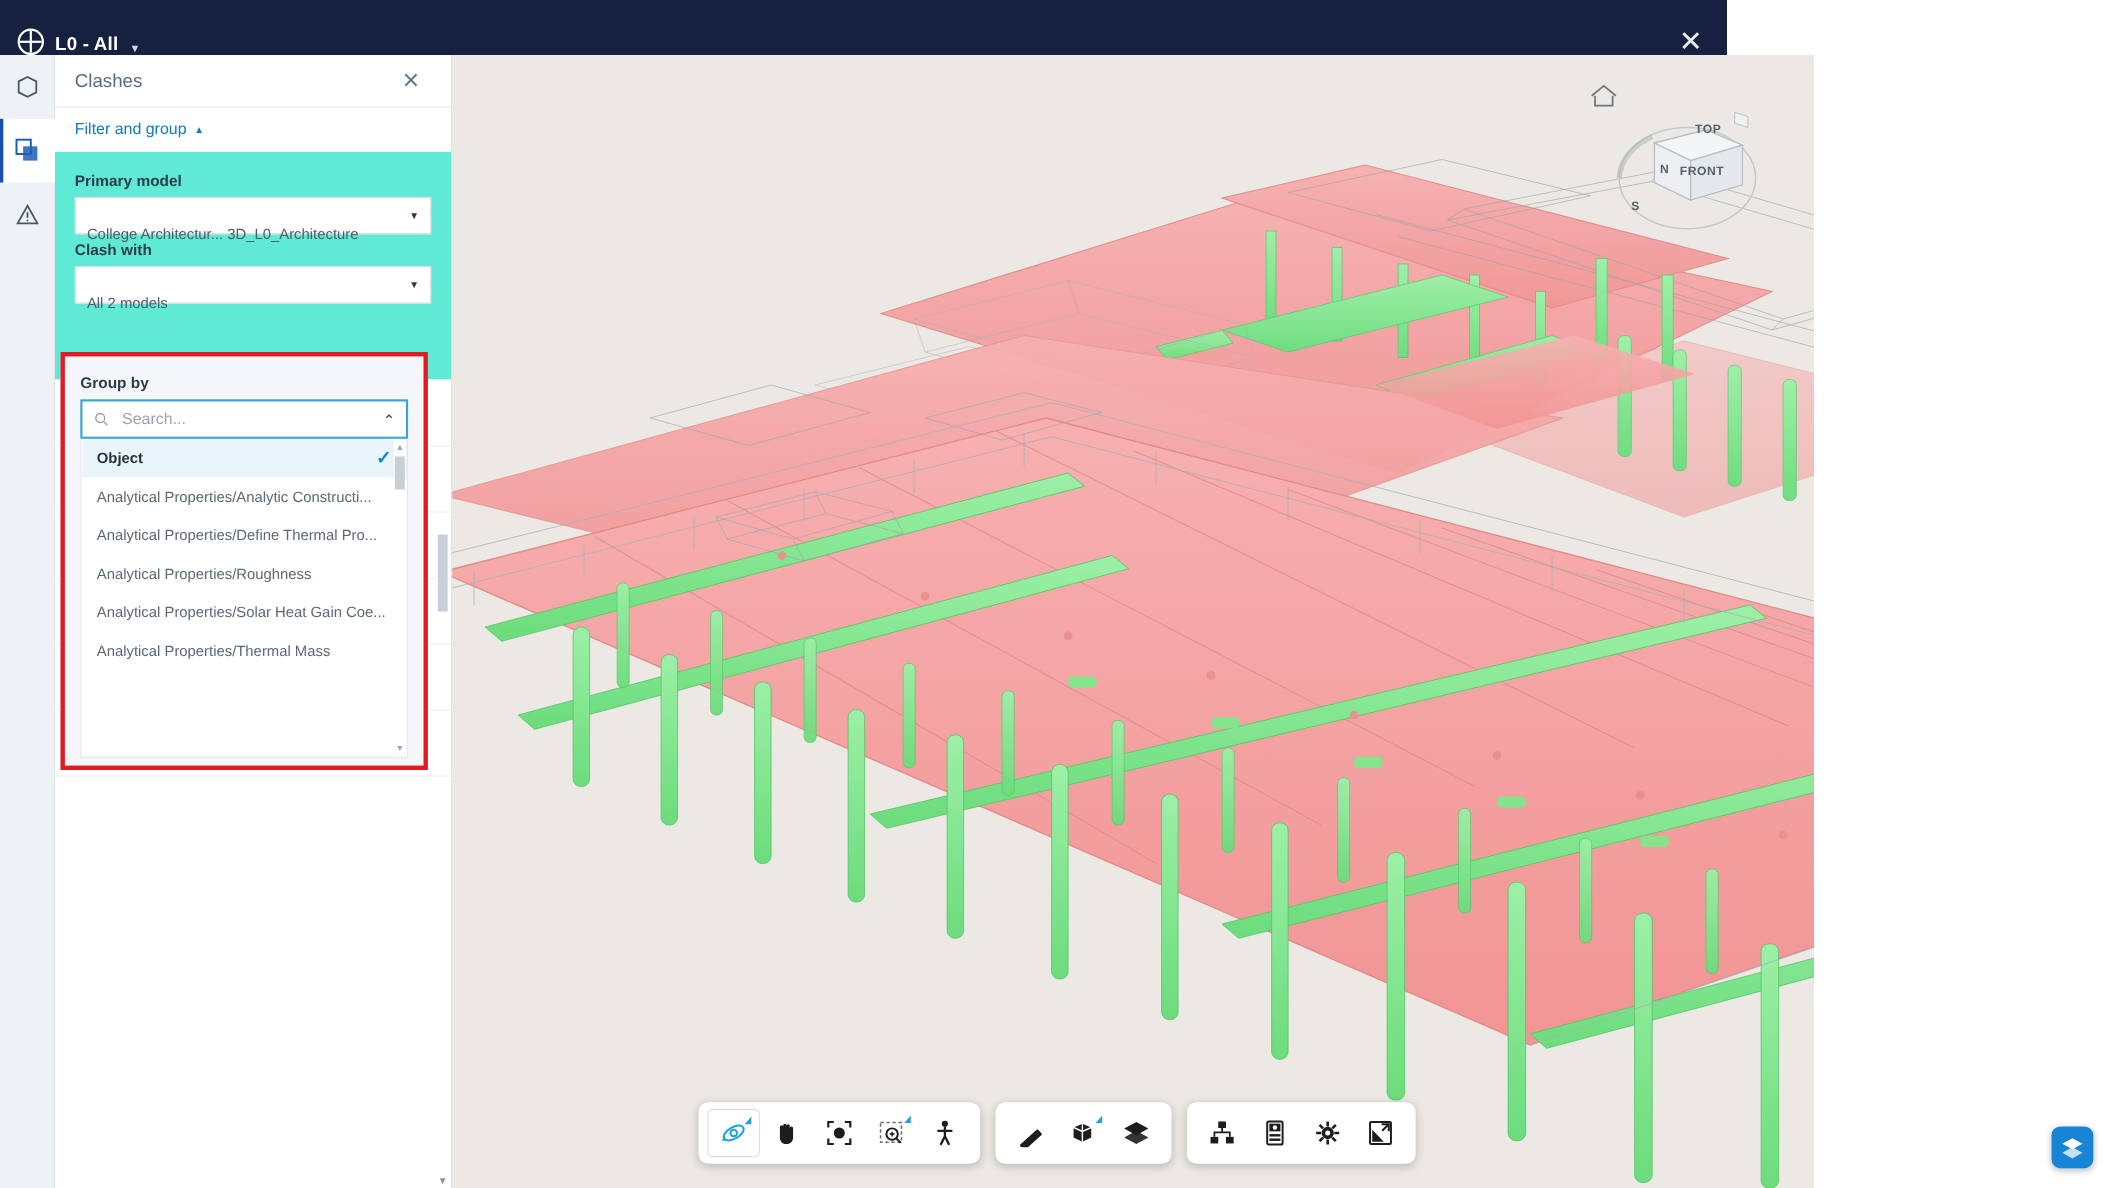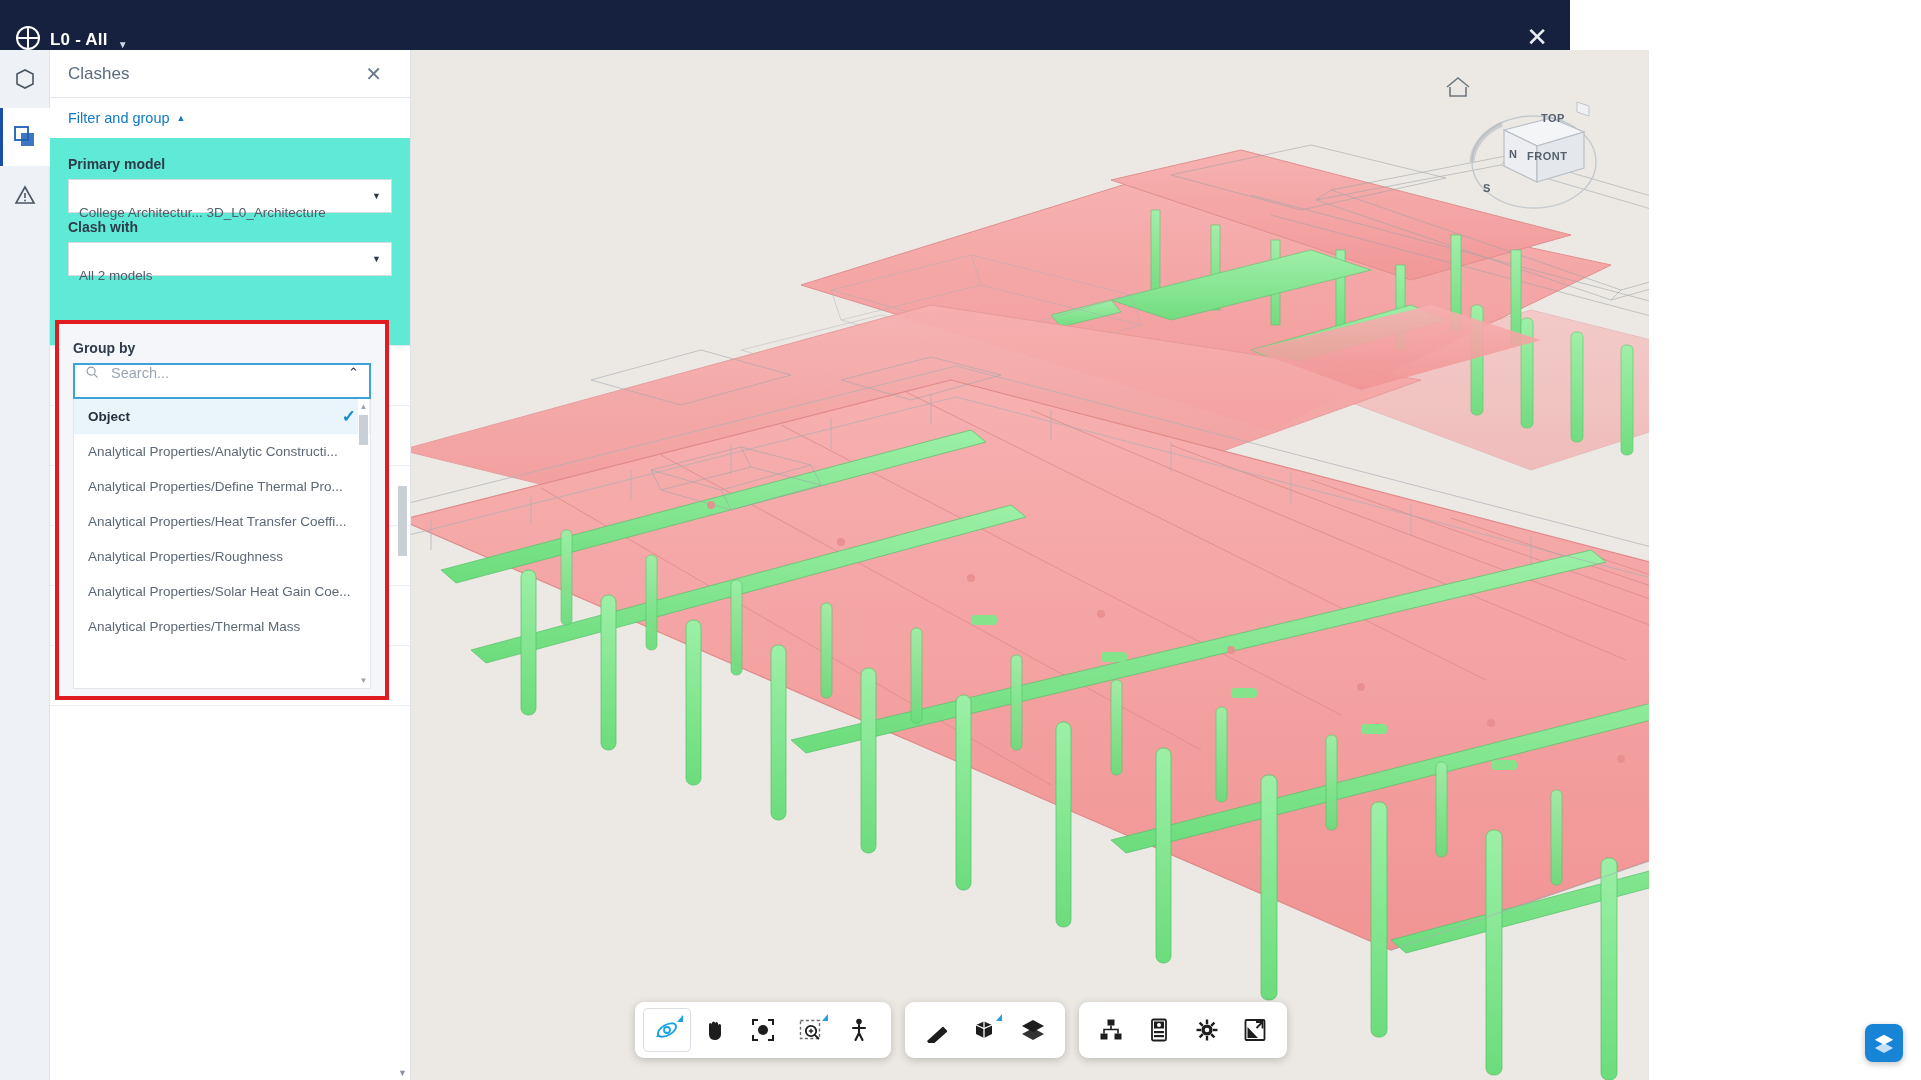--- a/index.html
+++ b/index.html
@@ -94,21 +94,21 @@
   .select-box .arrow { color: #2c3946; font-size: 9px; margin-left: 8px; }
 
   
   .groupby-wrap {
     position: absolute; left: 55px; top: 320px; width: 334px; height: 380px;
     border: 4px solid #e01b22; background: #f4f6f9; z-index: 55;
     padding: 10px 14px 0 14px;
   }
   .search-box {
     height: 36px; border: 2px solid #3ba3d6; background: #ffffff;
-    display: flex; align-items: flex-start; padding: 0 10px; margin-top: 4px;
+    display: flex; align-items: center; padding: 0 10px; margin-top: 4px;
   }
   .search-box input {
     border: 0; outline: 0; flex: 1 1 auto; font-size: 14.5px; color: #3a4652;
     font-family: "Liberation Sans", sans-serif; background: transparent; padding-left: 12px;
   }
   .search-box input::placeholder { color: #9aa5b1; }
   .chev-up { color: #2c3946; font-size: 13px; margin-left: 8px; }
 
   .dd-list {
     background: #ffffff; border: 1px solid #e3e7ec; border-top: 0;
@@ -343,23 +343,20 @@
   <div class="dd-list">
     <div class="dd-item selected">
       <span>Object</span>
       <span class="check">✓</span>
     </div>
     <div class="dd-item">
       <span>Analytical Properties/Analytic Constructi...</span>
     </div>
     <div class="dd-item">
       <span>Analytical Properties/Define Thermal Pro...</span>
-    </div>
-    <div class="dd-item">
-      <span>Analytical Properties/Heat Transfer Coeffi...</span>
     </div>
     <div class="dd-item">
       <span>Analytical Properties/Roughness</span>
     </div>
     <div class="dd-item">
       <span>Analytical Properties/Solar Heat Gain Coe...</span>
     </div>
     <div class="dd-item">
       <span>Analytical Properties/Thermal Mass</span>
     </div>

